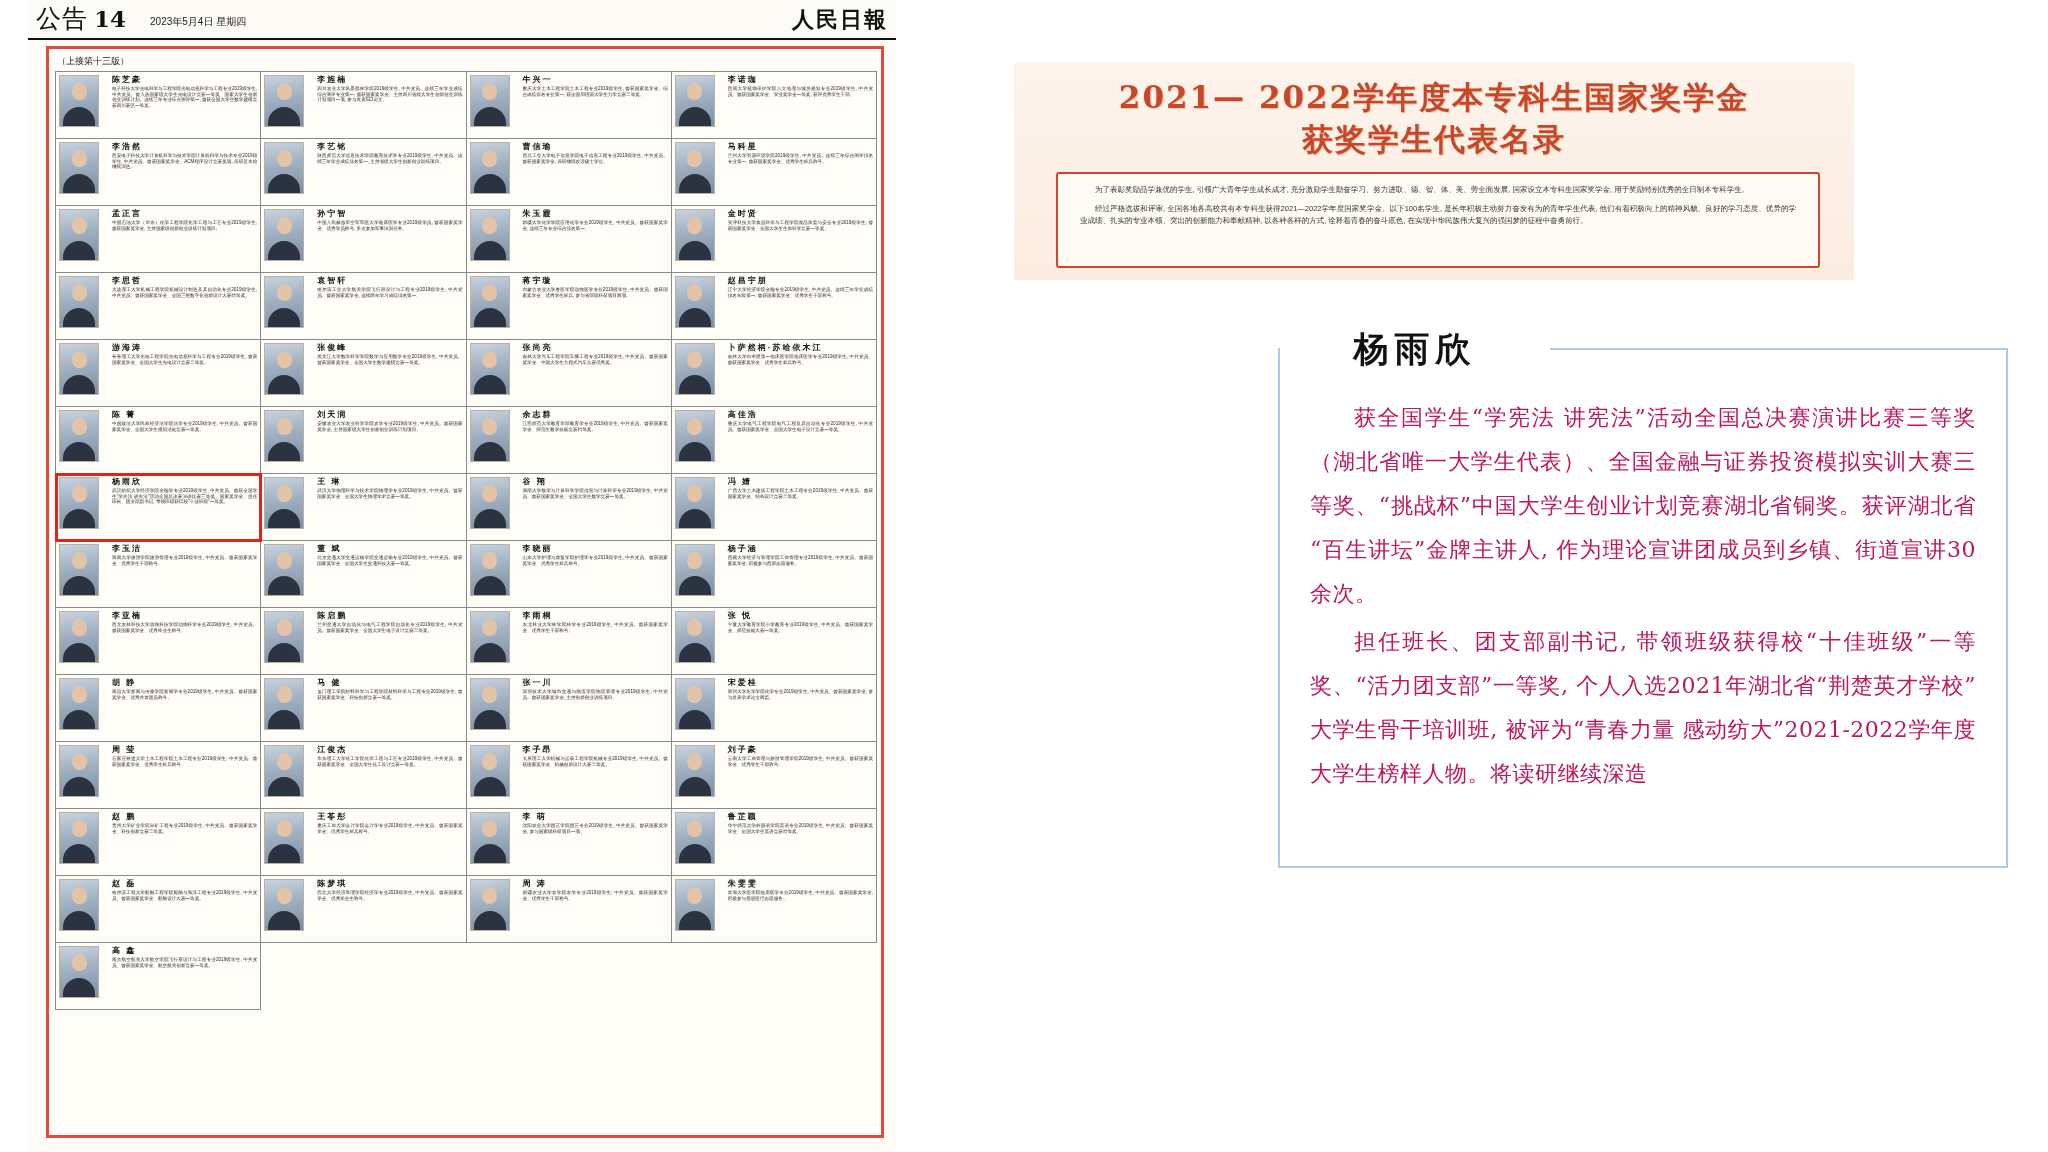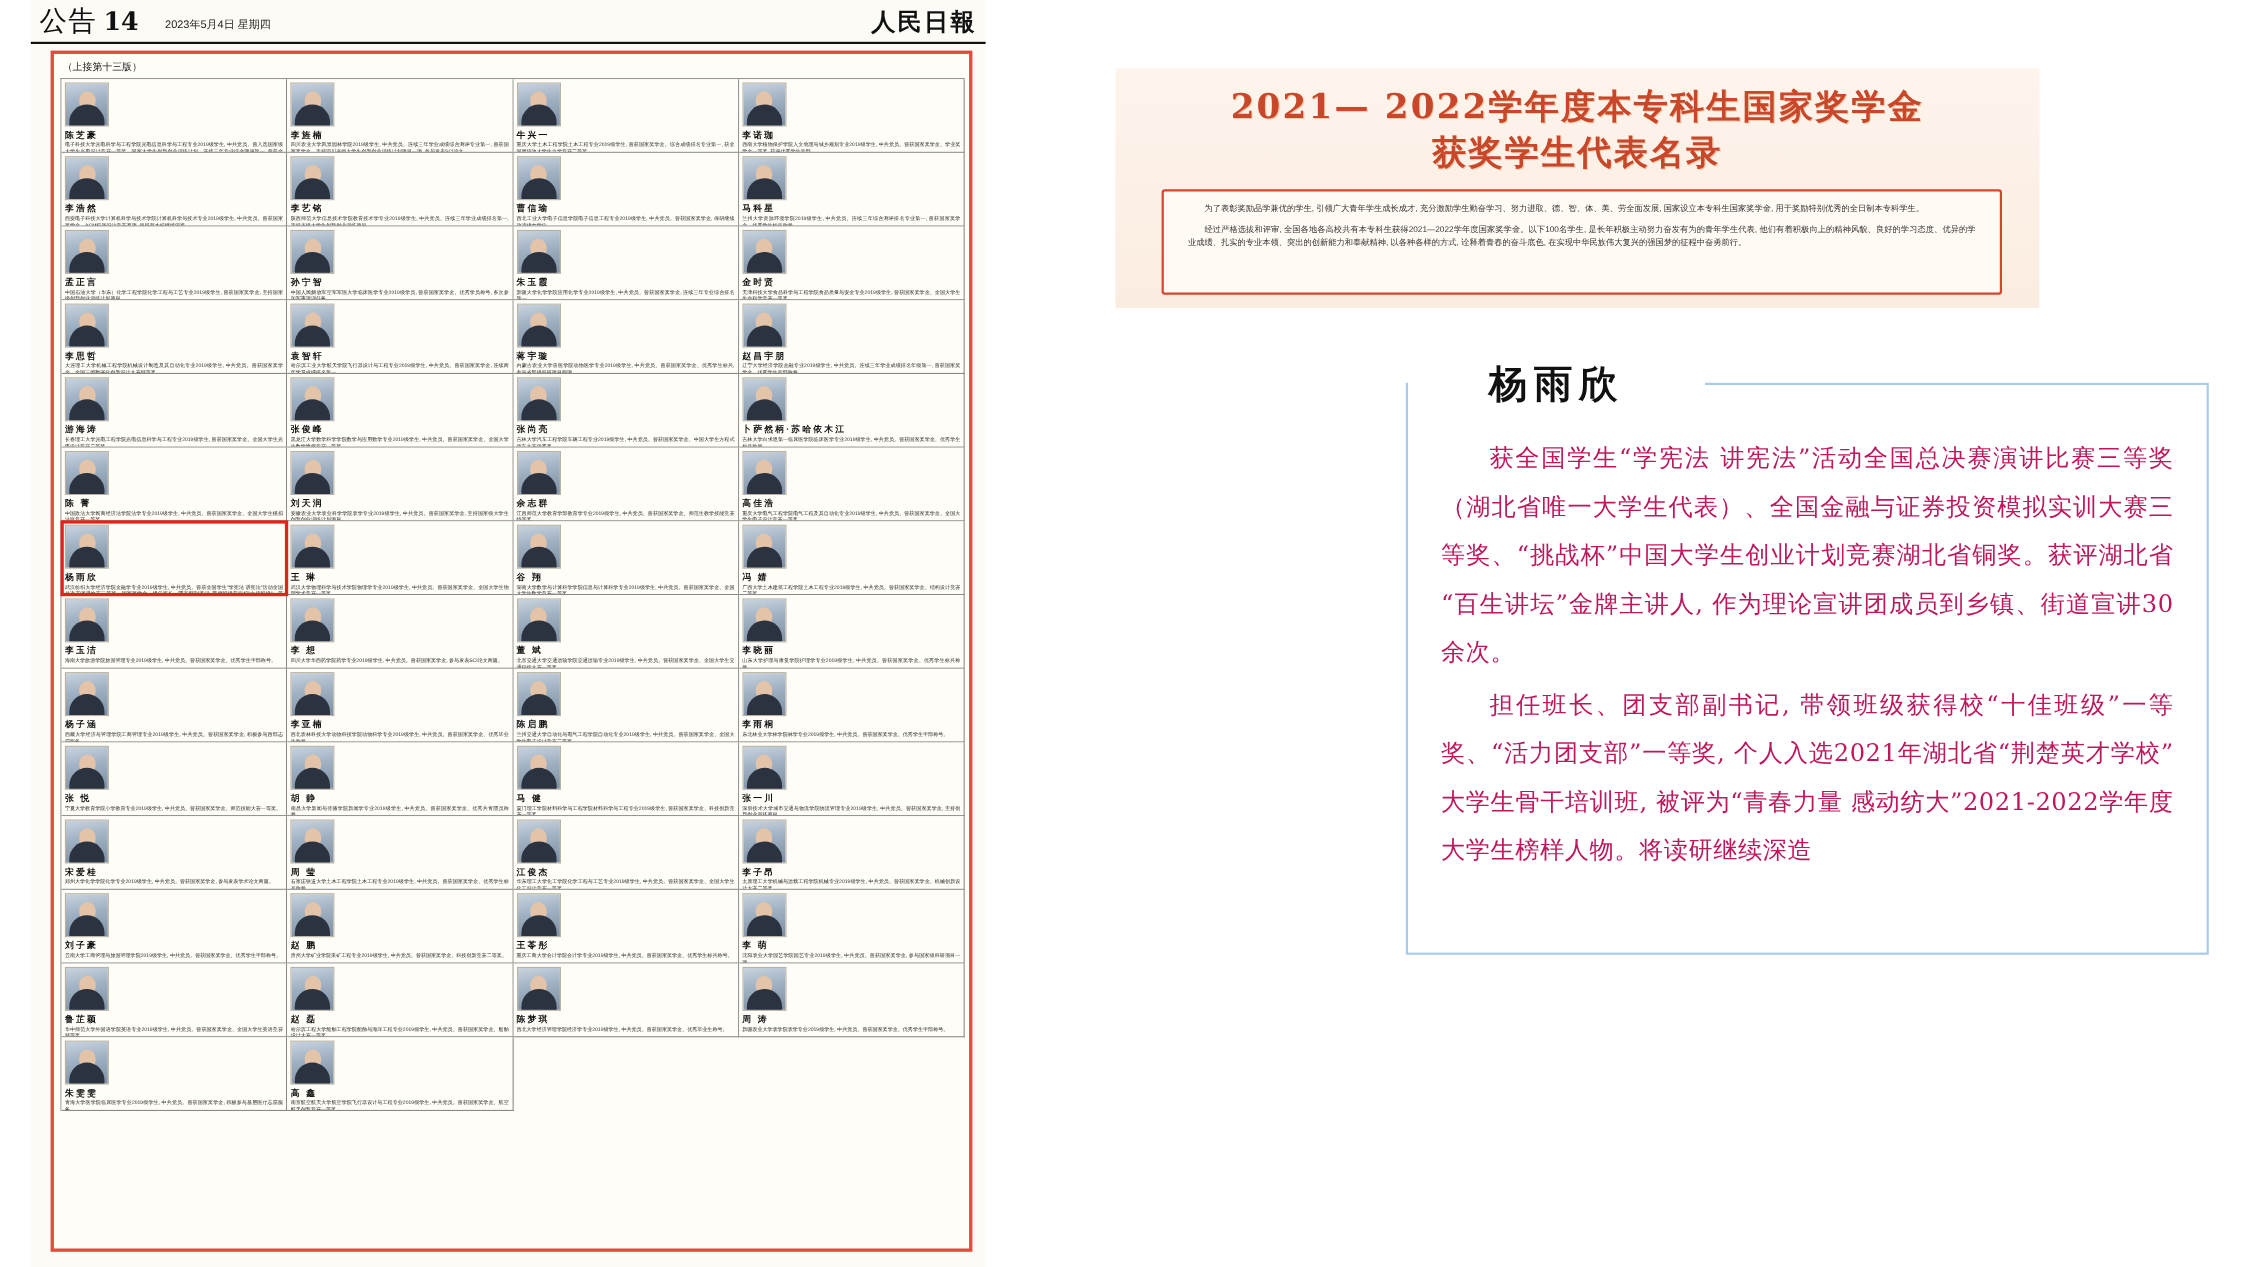--- a/index.html
+++ b/index.html
@@ -89,25 +89,24 @@
     border-top: 1px solid #8a8a8a;
     border-left: 1px solid #8a8a8a;
   }
   .cell {
     border-right: 1px solid #8a8a8a;
     border-bottom: 1px solid #8a8a8a;
     padding: 3px 3px 3px 3px;
     box-sizing: border-box;
     height: 67px;
     display: flex;
-    gap: 3px;
+    gap: 13px;
     overflow: hidden;
     background: #fffdf8;
     position: relative;
-    flex-direction: column;
   }
   .cell .portrait {
     width: 38px;
     height: 50px;
     flex: 0 0 38px;
     border: 1px solid #b9b2a4;
     background: linear-gradient(170deg,#c8d3de 0%,#9fb0c2 45%,#7d8fa3 100%);
     position: relative;
     overflow: hidden;
   }
@@ -468,27 +467,20 @@
           <div class="cell">
             <div class="portrait"></div>
             <div class="info">
               <div class="nm">李玉洁</div>
               <div class="tx">海南大学旅游学院旅游管理专业2019级学生, 中共党员。曾获国家奖学金、优秀学生干部称号。</div>
             </div>
           </div>
           <div class="cell">
             <div class="portrait"></div>
             <div class="info">
-              <div class="nm">李 想</div>
-              <div class="tx">四川大学华西药学院药学专业2019级学生, 中共党员。曾获国家奖学金, 参与发表SCI论文两篇。</div>
-            </div>
-          </div>
-          <div class="cell">
-            <div class="portrait"></div>
-            <div class="info">
               <div class="nm">董 斌</div>
               <div class="tx">北京交通大学交通运输学院交通运输专业2019级学生, 中共党员。曾获国家奖学金、全国大学生交通科技大赛一等奖。</div>
             </div>
           </div>
           <div class="cell">
             <div class="portrait"></div>
             <div class="info">
               <div class="nm">李晓丽</div>
               <div class="tx">山东大学护理与康复学院护理学专业2019级学生, 中共党员。曾获国家奖学金、优秀学生标兵称号。</div>
             </div>

